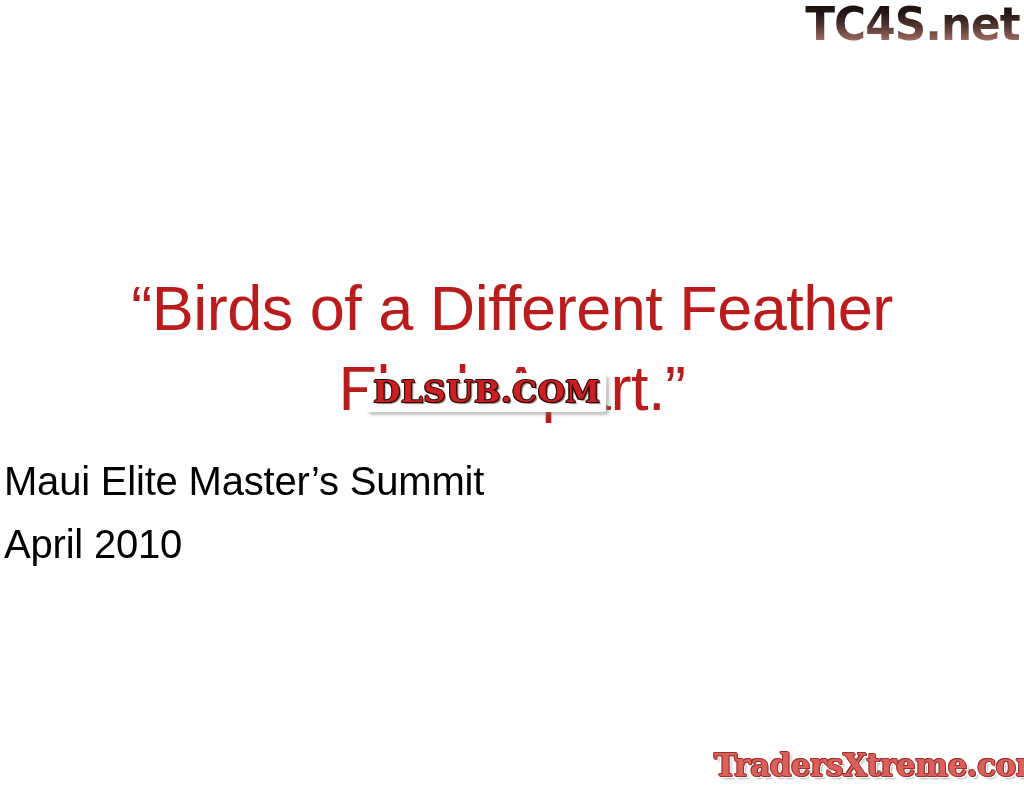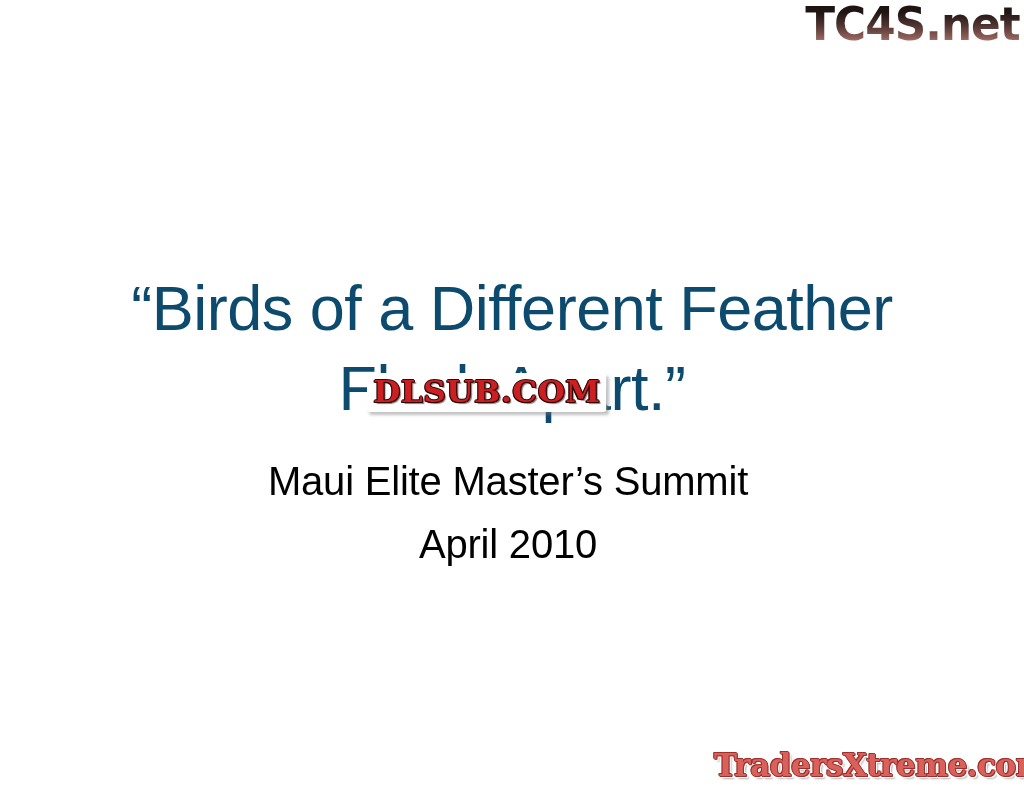--- a/index.html
+++ b/index.html
@@ -24,33 +24,33 @@
   .title-block {
     position: absolute;
     left: 0;
     top: 268px;
     width: 1024px;
     text-align: center;
   }
   .title-line {
     font-size: 63px;
     line-height: 80px;
-    color: #0c4a6e;
+    color: #b91c1c;
     font-weight: 400;
     letter-spacing: -0.5px;
     white-space: nowrap;
   }
 
   
   .subtitle-block {
     position: absolute;
-    left: 16px;
+    left: 4px;
     top: 450px;
     width: 984px;
-    text-align: center;
+    text-align: left;
   }
   .subtitle-line {
     font-size: 40px;
     line-height: 63px;
     color: #000000;
     font-weight: 400;
     letter-spacing: -0.2px;
     white-space: nowrap;
   }
 

